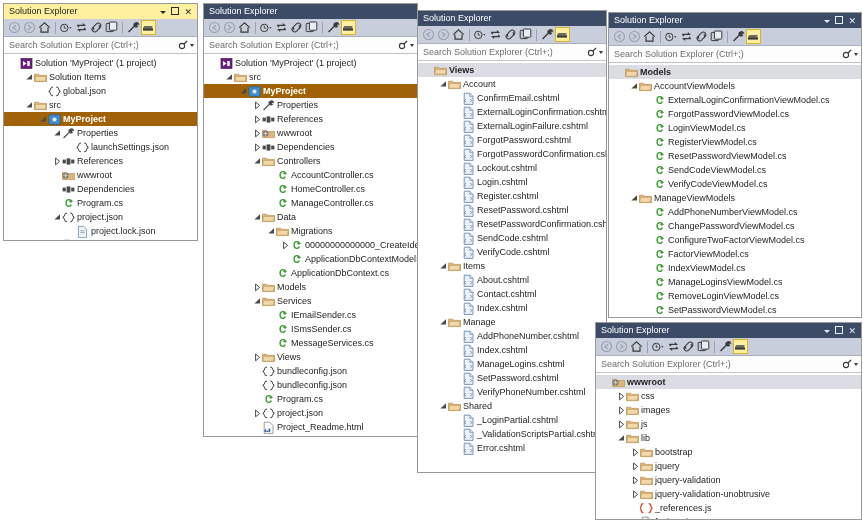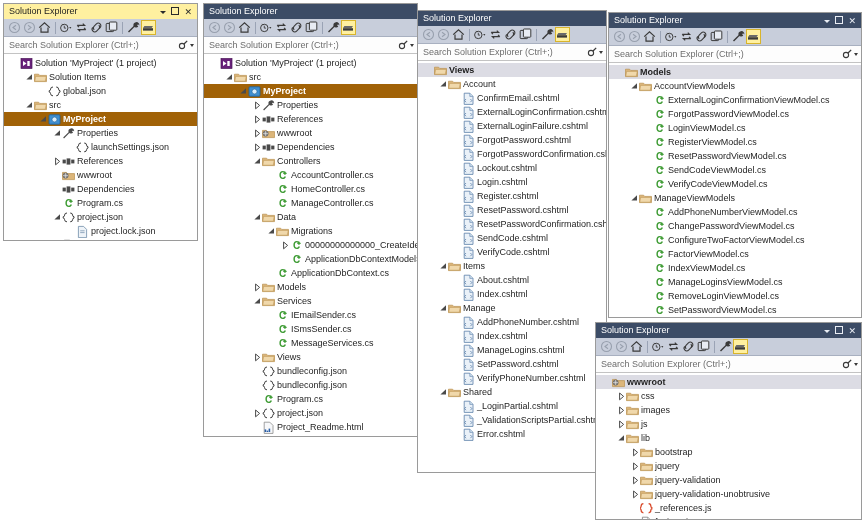--- a/index.html
+++ b/index.html
@@ -651,20 +651,32 @@
         <div class="row">
           <span style="flex:0 0 34px"></span>
           <span class="exp"></span>
           <span class="ic">
             <svg width="13" height="13" viewBox="0 0 13 13">
               <path d="M2.2 1.2 h5.6 l3.2 3.2 v8.0 h-8.8 Z" fill="#eaf1f8" stroke="#5a7fa8" stroke-width="0.8"></path>
               <path d="M7.8 1.2 v3.2 h3.2" fill="#cfe0ef" stroke="#5a7fa8" stroke-width="0.6"></path>
               <path d="M4 7 l-1.4 1.6 l1.4 1.6 M8.4 7 l1.4 1.6 l-1.4 1.6" fill="none" stroke="#5a7fa8" stroke-width="0.8"></path>
             </svg>
           </span>
+          <span class="lbl">Contact.cshtml</span>
+        </div>
+        <div class="row">
+          <span style="flex:0 0 34px"></span>
+          <span class="exp"></span>
+          <span class="ic">
+            <svg width="13" height="13" viewBox="0 0 13 13">
+              <path d="M2.2 1.2 h5.6 l3.2 3.2 v8.0 h-8.8 Z" fill="#eaf1f8" stroke="#5a7fa8" stroke-width="0.8"></path>
+              <path d="M7.8 1.2 v3.2 h3.2" fill="#cfe0ef" stroke="#5a7fa8" stroke-width="0.6"></path>
+              <path d="M4 7 l-1.4 1.6 l1.4 1.6 M8.4 7 l1.4 1.6 l-1.4 1.6" fill="none" stroke="#5a7fa8" stroke-width="0.8"></path>
+            </svg>
+          </span>
           <span class="lbl">Index.cshtml</span>
         </div>
         <div class="row">
           <span style="flex:0 0 20px"></span>
           <span class="exp">
             <svg width="9" height="9" viewBox="0 0 9 9">
               <path d="M1.4 6.4 L7 6.4 L7 1.2 Z" fill="#4a4a4a"></path>
             </svg>
           </span>
           <span class="ic">

